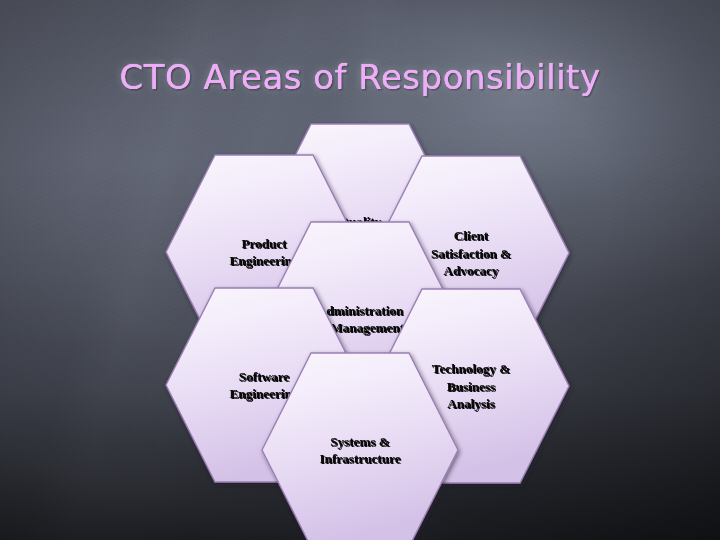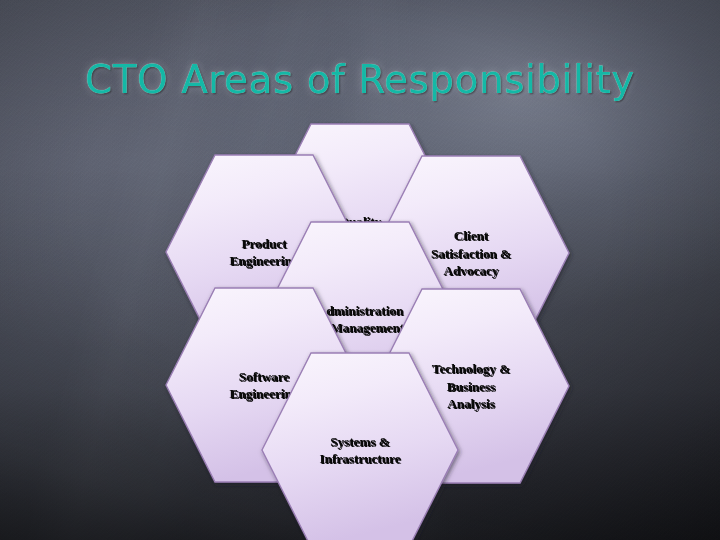--- a/index.html
+++ b/index.html
@@ -78,24 +78,24 @@
   }
 
   
   .title {
     position: absolute;
     left: 0;
     top: 57px;
     width: 720px;
     text-align: center;
     font-family: "DejaVu Sans", sans-serif;
-    font-size: 39px;
+    font-size: 34px;
     font-weight: 400;
     letter-spacing: 0.5px;
-    color: #14b8a6;
+    color: #f0abfc;
     text-shadow:
        0 0 1px rgba(255,255,255,0.85),
        1px 1px 2px rgba(0,0,0,0.55),
        0 0 9px rgba(235,238,248,0.30);
     white-space: nowrap;
   }
 
   
   #hexwrap {
     position: absolute;

